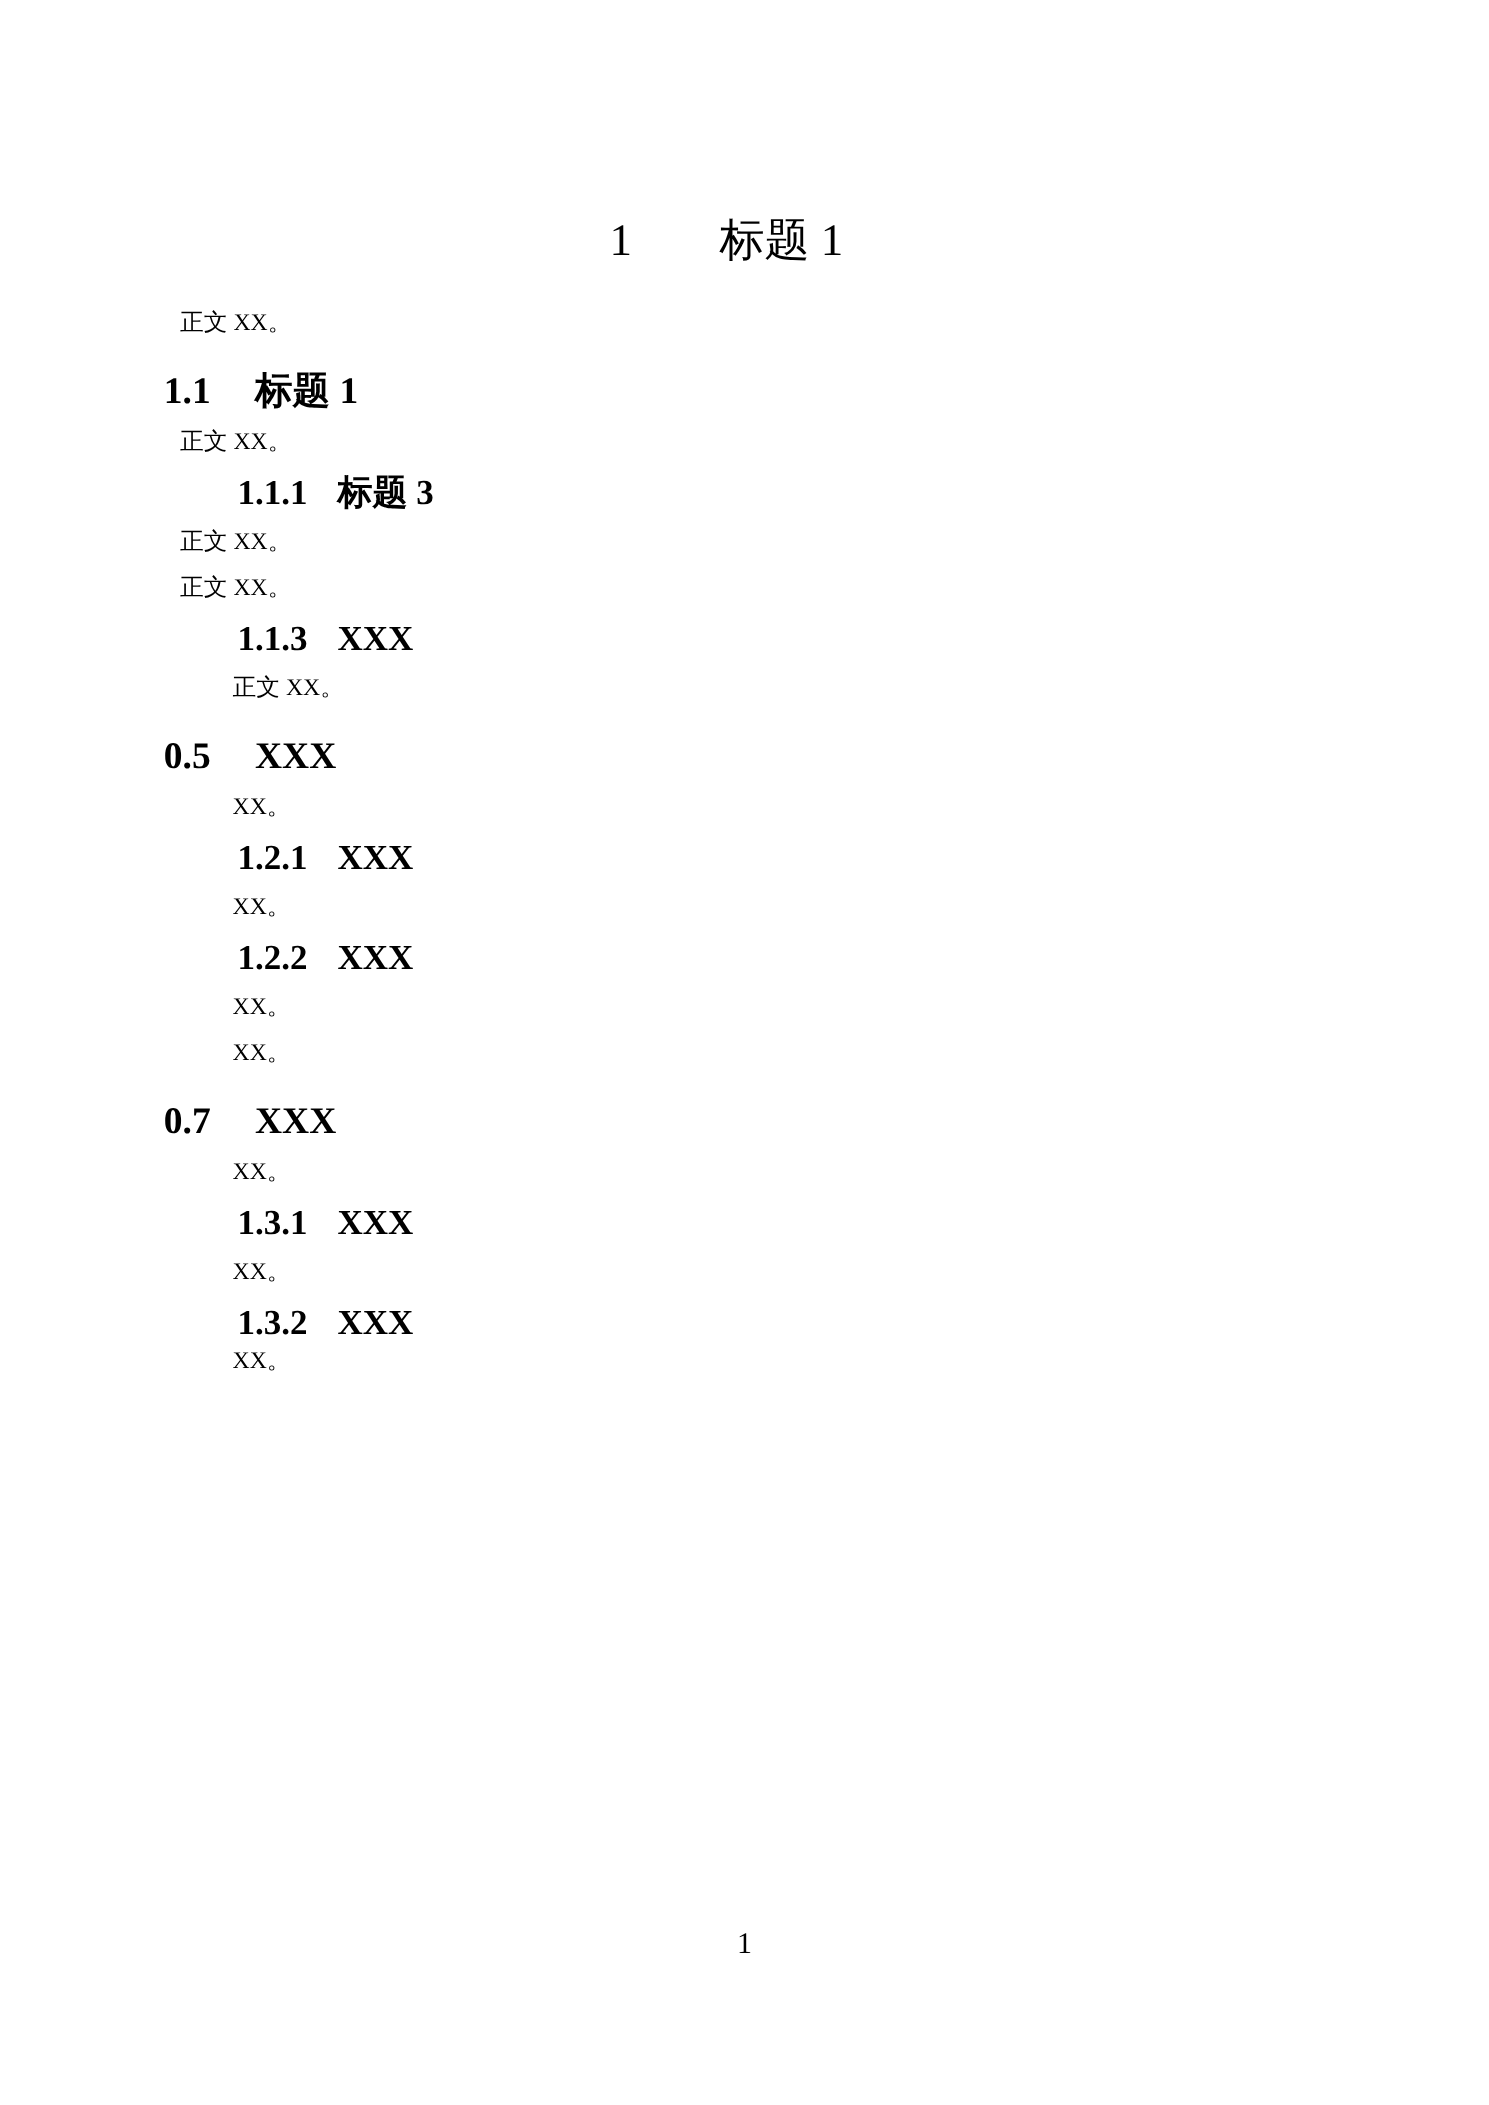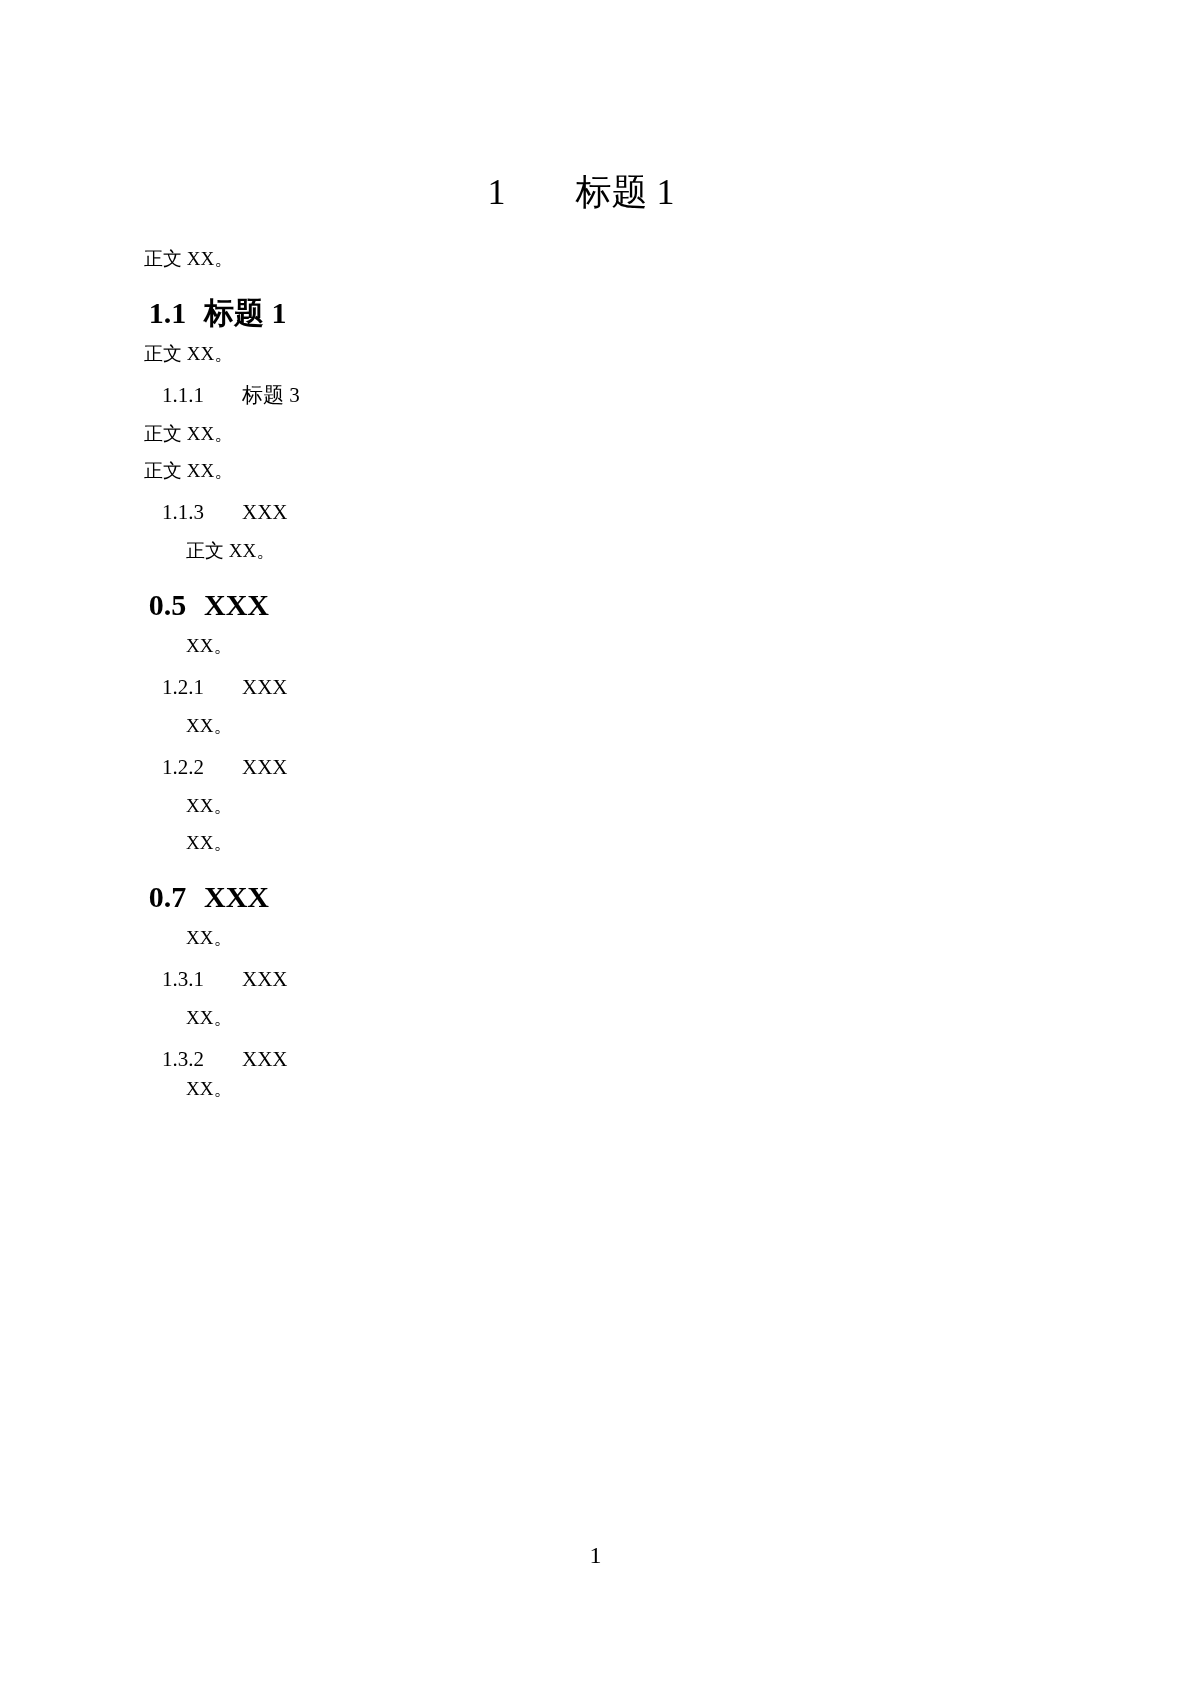--- a/index.html
+++ b/index.html
@@ -26,27 +26,27 @@
     margin: 0 40px 0 0;
   }
   .block { margin: 0; }
   .block.h2 {
     font-size: 30px;
     line-height: 36px;
     font-weight: 700;
     margin-top: 22px;
     margin-left: 0;
   }
-  .block.h2 .num { display: inline-block; min-width: 73px; text-align: center; }
+  .block.h2 .num { display: inline-block; min-width: 73px; }
   .block.h3 {
-    font-size: 21px;
+    font-size: 28px;
     line-height: 32px;
-    font-weight: 400;
+    font-weight: 700;
     margin-top: 11px;
-    margin-left: 31px;
+    margin-left: 59px;
   }
   .block.h3 .num { display: inline-block; min-width: 80px; }
   .block.body {
     font-size: 19px;
     line-height: 28px;
     font-weight: 400;
     margin-top: 9px;
     margin-left: 13px;
   }
   .block.body.indented { margin-left: 55px; }

